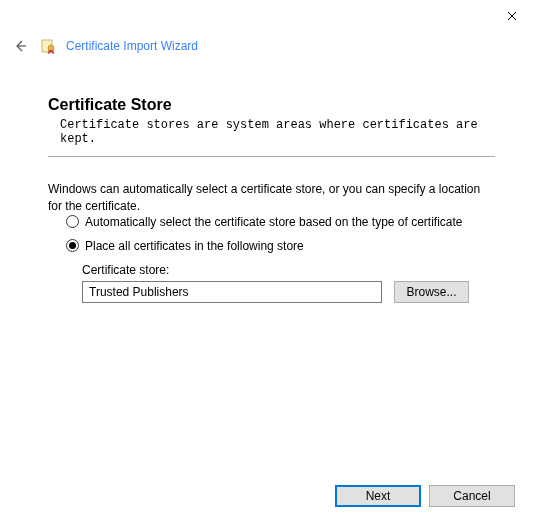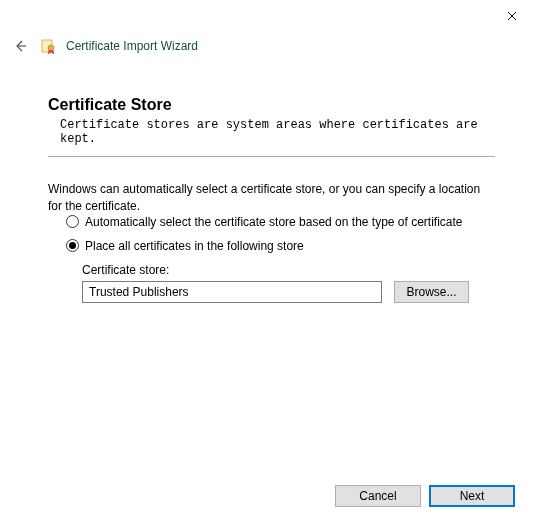--- a/index.html
+++ b/index.html
@@ -45,21 +45,21 @@
   }
   .wizard-icon {
     width: 16px;
     height: 16px;
     display: flex;
     align-items: center;
     justify-content: center;
   }
   .wizard-title {
     font-size: 12px;
-    color: #14532d;
+    color: #3b82f6;
   }
   .content {
     padding: 30px 40px 0 48px;
   }
   .section-title {
     font-weight: 600;
     font-size: 16px;
     margin-bottom: 4px;
   }
   .section-desc {
@@ -211,15 +211,15 @@
       <div class="store-label">Certificate store:</div>
       <div class="store-row">
         <input type="text" class="store-input" readonly="" value="Trusted Publishers" style="">
         <button class="browse-btn">Browse...</button>
       </div>
     </div>
   </div>
 </div>
 
 <div class="footer">
+  <button class="footer-btn btn-next">Next</button>
   <button class="footer-btn btn-cancel">Cancel</button>
-  <button class="footer-btn btn-next">Next</button>
 </div>
 
 </body></html>

